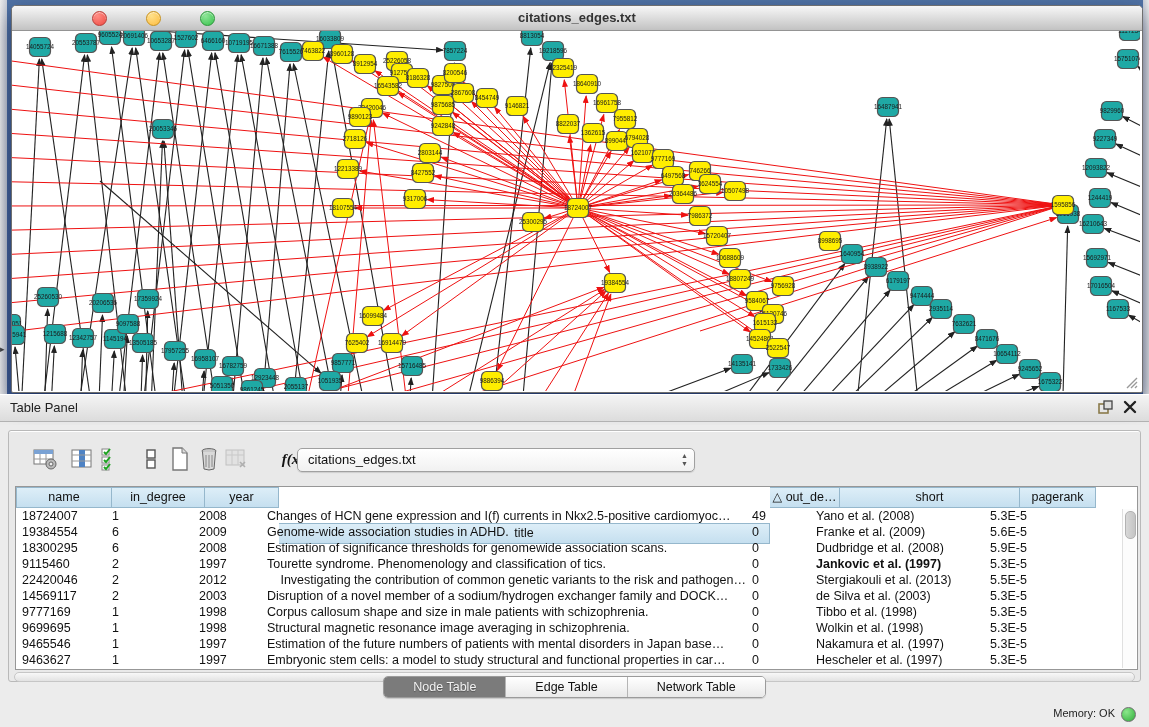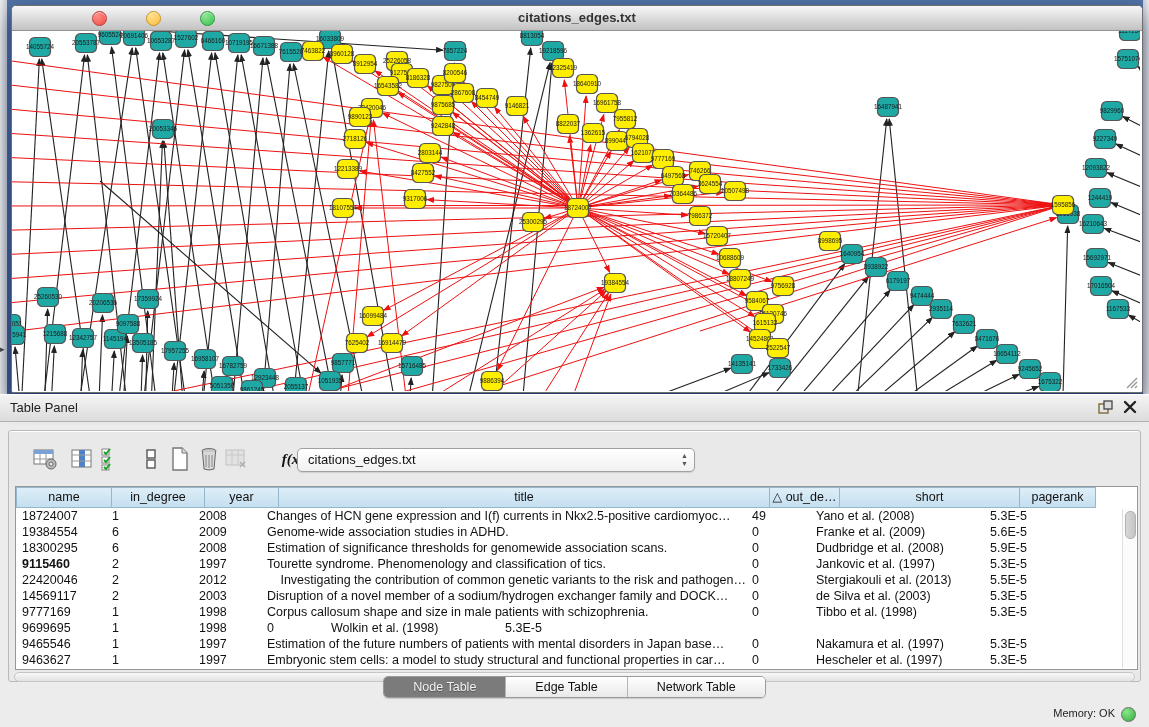--- a/index.html
+++ b/index.html
@@ -786,21 +786,21 @@
         <span class="val">citations_edges.txt</span>
         <span class="step">▲<br>▼</span>
       </div>
     </div>
 
     <div class="tblwrap">
       <div class="thead" id="thead">
           <div class="th" style="width: 96px;">name</div>
           <div class="th" style="width: 93px;">in_degree</div>
           <div class="th" style="width: 74px;">year</div>
-          <div class="th" style="width: 491px;">title</div>
+          <div class="th" style="width: 491px; margin-top: 36px;">title</div>
           <div class="th" style="width: 70px;">△ out_de…</div>
           <div class="th" style="width: 180px;">short</div>
           <div class="th" style="width: 76px;">pagerank</div>
         </div>
       <div id="tbody">
           <div class="trow">
             <div class="td" style="width: 90px;">18724007</div>
             <div class="td" style="width: 87px;">1</div>
             <div class="td" style="width: 68px;">2008</div>
             <div class="td" style="width: 485px;">Changes of HCN gene expression and I(f) currents in Nkx2.5-positive cardiomyoc…</div>
@@ -820,26 +820,26 @@
           <div class="trow">
             <div class="td" style="width: 90px;">18300295</div>
             <div class="td" style="width: 87px;">6</div>
             <div class="td" style="width: 68px;">2008</div>
             <div class="td" style="width: 485px;">Estimation of significance thresholds for genomewide association scans.</div>
             <div class="td" style="width: 64px;">0</div>
             <div class="td" style="width: 174px;">Dudbridge et al. (2008)</div>
             <div class="td" style="width: 70px;">5.9E-5</div>
           </div>
           <div class="trow">
-            <div class="td" style="width: 90px; font-weight: bold;">9115460</div>
+            <div class="td" style="width: 90px;">9115460</div>
             <div class="td" style="width: 87px;">2</div>
             <div class="td" style="width: 68px;">1997</div>
             <div class="td" style="width: 485px;">Tourette syndrome. Phenomenology and classification of tics.</div>
             <div class="td" style="width: 64px;">0</div>
-            <div class="td" style="width: 174px;">Jankovic et al. (1997)</div>
+            <div class="td" style="width: 174px; font-weight: bold;">Jankovic et al. (1997)</div>
             <div class="td" style="width: 70px;">5.3E-5</div>
           </div>
           <div class="trow">
             <div class="td" style="width: 90px;">22420046</div>
             <div class="td" style="width: 87px;">2</div>
             <div class="td" style="width: 68px;">2012</div>
             <div class="td" style="width: 485px; text-align: right;">Investigating the contribution of common genetic variants to the risk and pathogen…</div>
             <div class="td" style="width: 64px;">0</div>
             <div class="td" style="width: 174px;">Stergiakouli et al. (2013)</div>
             <div class="td" style="width: 70px;">5.5E-5</div>
@@ -859,20 +859,21 @@
             <div class="td" style="width: 68px;">1998</div>
             <div class="td" style="width: 485px;">Corpus callosum shape and size in male patients with schizophrenia.</div>
             <div class="td" style="width: 64px;">0</div>
             <div class="td" style="width: 174px;">Tibbo et al. (1998)</div>
             <div class="td" style="width: 70px;">5.3E-5</div>
           </div>
           <div class="trow">
             <div class="td" style="width: 90px;">9699695</div>
             <div class="td" style="width: 87px;">1</div>
             <div class="td" style="width: 68px;">1998</div>
+            <div class="td" style="width: 485px;">Structural magnetic resonance image averaging in schizophrenia.</div>
             <div class="td" style="width: 64px;">0</div>
             <div class="td" style="width: 174px;">Wolkin et al. (1998)</div>
             <div class="td" style="width: 70px;">5.3E-5</div>
           </div>
           <div class="trow">
             <div class="td" style="width: 90px;">9465546</div>
             <div class="td" style="width: 87px;">1</div>
             <div class="td" style="width: 68px;">1997</div>
             <div class="td" style="width: 485px;">Estimation of the future numbers of patients with mental disorders in Japan base…</div>
             <div class="td" style="width: 64px;">0</div>

